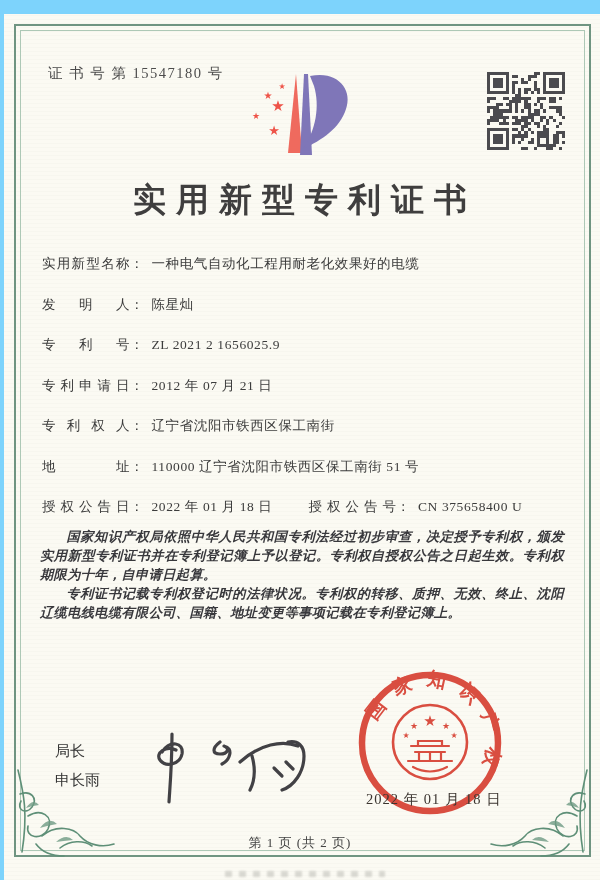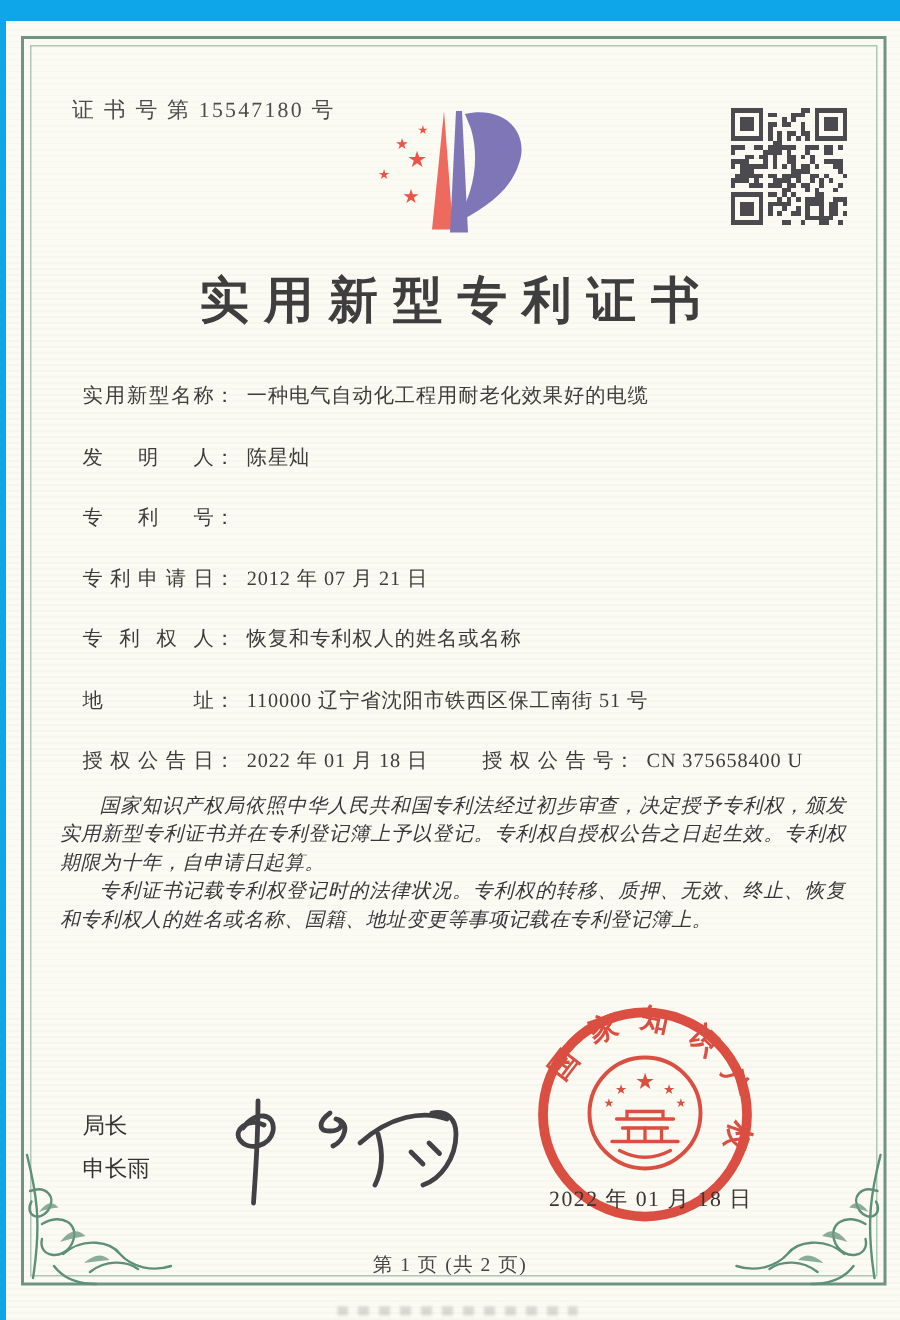--- a/index.html
+++ b/index.html
@@ -1,36 +1,36 @@
 <!DOCTYPE html>
 <html><head>
 <meta charset="utf-8">
 <style>
   html,body{margin:0;padding:0;}
   body{width:600px;height:880px;background:#ffffff;font-family:"Liberation Serif","DejaVu Serif",serif;overflow:hidden;}
-  .photo{position:relative;width:600px;height:880px;background:#0ea5e9;}
+  .photo{position:relative;width:600px;height:880px;background:#7dd3fc;}
   .paper{position:absolute;left:4px;top:14px;right:0;bottom:0;background:#fbfaf3;}
   .paper::after{content:"";position:absolute;inset:0;background:repeating-linear-gradient(0deg,rgba(170,180,160,0.05) 0 1px,transparent 1px 4px);pointer-events:none;}
   
   .frame-outer{position:absolute;left:14px;top:24px;right:9px;bottom:23px;border:2px solid #6f9481;}
   .frame-inner{position:absolute;left:4px;top:4px;right:4px;bottom:4px;border:1px solid #adc8b6;}
   
   .cert-no{position:absolute;left:48px;top:64px;font-size:14.5px;color:#4c4c4c;letter-spacing:1.5px;}
   .logo{position:absolute;left:230px;top:58px;width:160px;height:110px;}
   .qr{position:absolute;left:487px;top:72px;width:78px;height:78px;}
   .title{position:absolute;left:0;right:0;top:178px;text-align:center;font-size:33px;font-weight:600;letter-spacing:10px;padding-left:10px;color:#3f3e3e;}
   
-  .fields{position:absolute;left:55px;top:252px;right:30px;font-size:13.5px;color:#3c3c3c;}
+  .fields{position:absolute;left:42px;top:252px;right:30px;font-size:13.5px;color:#3c3c3c;}
   .frow{display:flex;align-items:baseline;line-height:23px;margin-bottom:17.5px;white-space:nowrap;}
   .lbl{display:inline-block;width:88px;text-align:justify;text-align-last:justify;letter-spacing:.5px;}
   .colon{margin-right:2px;}
   .val{margin-left:6px;letter-spacing:.6px;}
   .pair2{margin-left:36px;display:flex;align-items:baseline;}
   
-  .paras{position:absolute;left:40px;right:36px;top:527px;font-size:13.2px;line-height:19px;color:#38383c;font-style:italic;text-align:justify;letter-spacing:.4px;}
+  .paras{position:absolute;left:40px;right:36px;top:527px;font-size:13.2px;line-height:19px;color:#38383c;font-style:italic;text-align:justify;letter-spacing:.4px;font-weight:bold;}
   .paras p{margin:0;text-indent:2em;}
   
   .signer{position:absolute;left:55px;top:736px;font-size:15px;line-height:29px;color:#333;font-family:"Liberation Sans","DejaVu Sans",sans-serif;}
   .signature{position:absolute;left:128px;top:712px;width:190px;height:95px;}
   
   .seal{position:absolute;left:355px;top:668px;width:160px;height:160px;}
   .seal-date{position:absolute;left:366px;top:790px;font-size:14.5px;color:#3b3530;letter-spacing:1px;}
   
   .page-no{position:absolute;left:0;right:0;top:834px;text-align:center;font-size:13px;color:#444;letter-spacing:1px;}
   .remnant{position:absolute;left:225px;top:871px;width:160px;height:6px;opacity:.35;filter:blur(1px);
@@ -293,51 +293,52 @@
       <span class="val">一种电气自动化工程用耐老化效果好的电缆</span>
     </div>
     <div class="frow">
       <span class="lbl">发明人</span>
         <span class="colon">：</span>
       <span class="val">陈星灿</span>
     </div>
     <div class="frow">
       <span class="lbl">专利号</span>
         <span class="colon">：</span>
+      <span class="val">ZL 2021 2 1656025.9</span>
     </div>
     <div class="frow">
       <span class="lbl">专利申请日</span>
         <span class="colon">：</span>
       <span class="val">2012 年 07 月 21 日</span>
     </div>
     <div class="frow">
       <span class="lbl">专利权人</span>
         <span class="colon">：</span>
-      <span class="val">恢复和专利权人的姓名或名称</span>
+      <span class="val">辽宁省沈阳市铁西区保工南街</span>
     </div>
     <div class="frow">
       <span class="lbl">地址</span>
         <span class="colon">：</span>
       <span class="val">110000 辽宁省沈阳市铁西区保工南街 51 号</span>
     </div>
     <div class="frow">
       <span class="lbl">授权公告日</span>
         <span class="colon">：</span>
       <span class="val">2022 年 01 月 18 日</span>
       <span class="pair2">
         <span class="lbl">授权公告号</span>
           <span class="colon">：</span>
         <span class="val">CN 375658400 U</span>
       </span>
     </div>
   </div>
 
   <div class="paras">
     <p>国家知识产权局依照中华人民共和国专利法经过初步审查，决定授予专利权，颁发实用新型专利证书并在专利登记簿上予以登记。专利权自授权公告之日起生效。专利权期限为十年，自申请日起算。</p>
-    <p>专利证书记载专利权登记时的法律状况。专利权的转移、质押、无效、终止、恢复和专利权人的姓名或名称、国籍、地址变更等事项记载在专利登记簿上。</p>
+    <p>专利证书记载专利权登记时的法律状况。专利权的转移、质押、无效、终止、沈阳辽缆电线电缆有限公司、国籍、地址变更等事项记载在专利登记簿上。</p>
   </div>
 
   <div class="signer">
     <div>局长</div>
     <div>申长雨</div>
   </div>
 
   <svg class="signature" viewBox="0 0 190 95">
     <g stroke="#2e2e33" stroke-width="3.2" fill="none" stroke-linecap="round" stroke-linejoin="round" opacity=".9">
       <path d="M34,40 c8,-12 22,-10 20,2 c-2,10 -16,14 -22,6 c-5,-7 6,-15 16,-10"></path>

